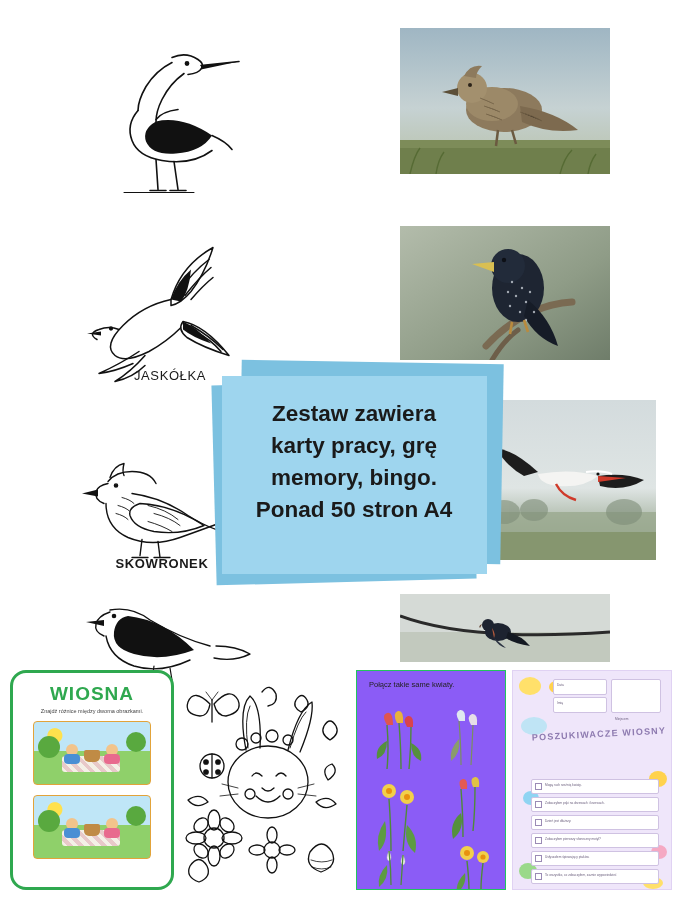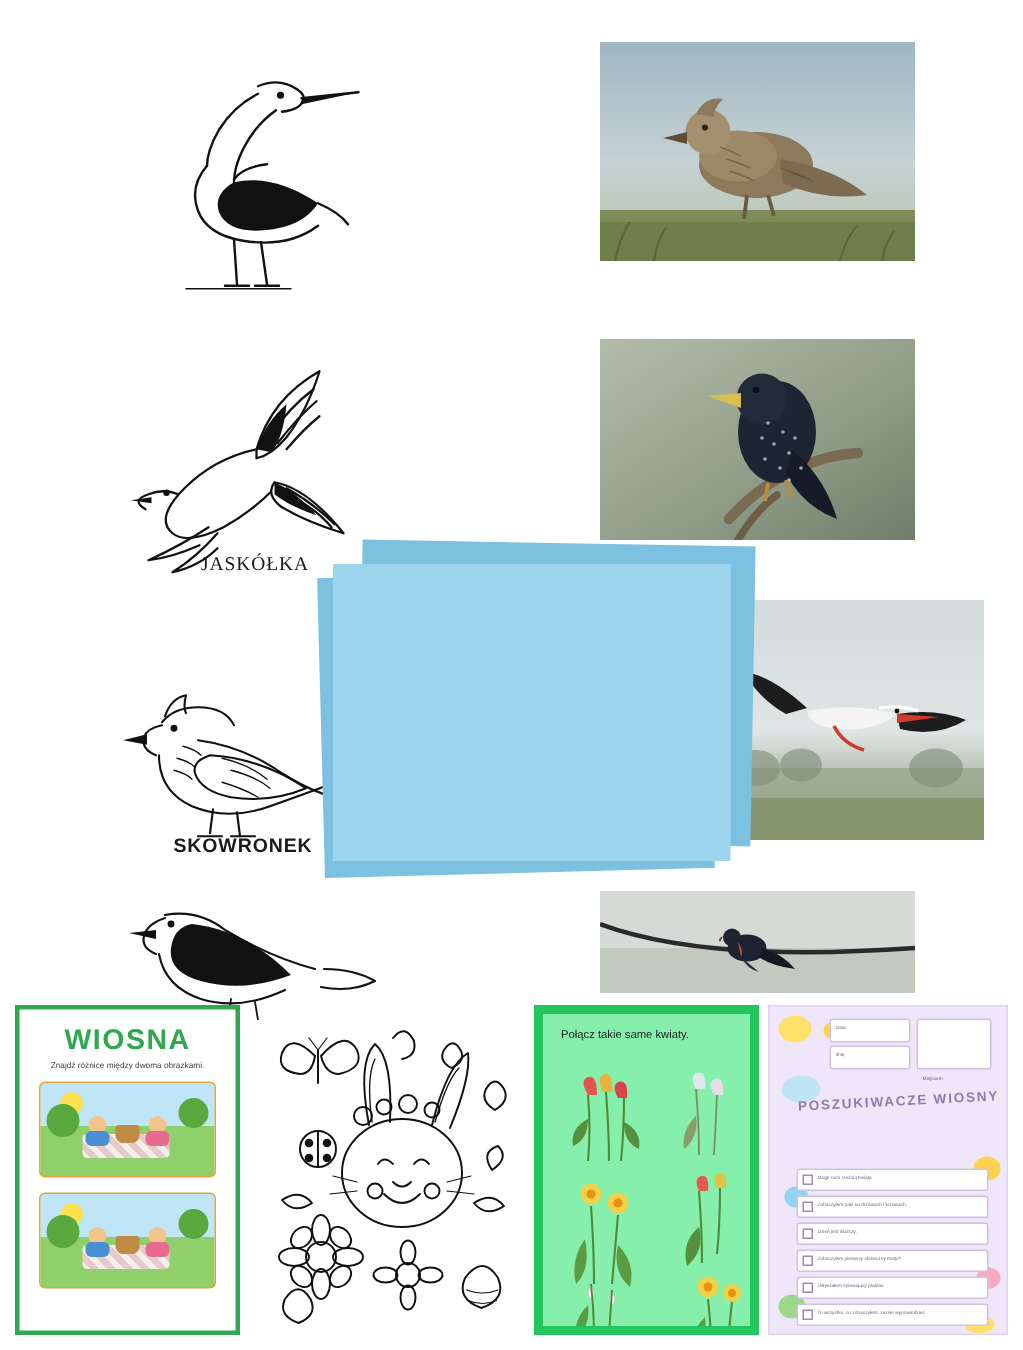--- a/index.html
+++ b/index.html
@@ -150,22 +150,22 @@
     background: #59a93f;
   }
 
   
   .coloring {
     background: #ffffff;
   }
 
   
   .flowers {
-    background: #86efac;
-    border: 6px solid #22c55e;
+    background: #8b5cf6;
+    border: 1px solid #22c55e;
     box-sizing: border-box;
   }
   .flowers-title {
     font-size: 7.5px;
     color: #222;
     margin: 9px 0 0 12px;
   }
 
   
   .purple {
@@ -271,21 +271,21 @@
         <path d="M108 86 q22 4 46 34 q-26 -8 -42 -18 q-10 -8 -4 -16z" fill="#fff"></path>
         <path d="M116 90 q18 10 32 24"></path>
         <path d="M120 96 q16 8 26 20"></path>
 
         <path d="M64 116 q-18 12 -40 22 q16 -2 34 -10"></path>
         <path d="M70 120 q-14 16 -30 26 q18 -4 30 -16"></path>
       </g>
       <path d="M96 64 q6 -18 20 -30 q-2 22 -10 32z" fill="#111" stroke="none"></path>
       <path d="M108 86 q14 6 28 22 q-18 -6 -28 -14z" fill="#111" stroke="none"></path>
     </svg>
-    <div class="bird-label" style="top:140px;font-family:Liberation Serif, serif;">JASKÓŁKA</div>
+    <div class="bird-label" style="top:140px;">JASKÓŁKA</div>
   </div>
 
   <div class="bird-card" style="left:62px;top:432px;width:200px;height:145px;">
     <svg class="bird-art" viewBox="0 0 200 130">
       <g fill="none" stroke="#111" stroke-width="1.4" stroke-linecap="round" stroke-linejoin="round">
 
         <path d="M48 38 q4 -12 14 -14 q-2 8 0 12"></path>
         <path d="M46 42 q8 -10 24 -10 q18 0 24 12"></path>
         <path d="M46 44 q-10 2 -12 8 q-2 8 8 12"></path>
         <circle cx="54" cy="46" r="1.6" fill="#111"></circle>
@@ -457,23 +457,27 @@
         <path d="M24 16 q14 4 22 14 q-16 -2 -24 -8z" fill="#141922"></path>
         <path d="M10 22 q4 8 12 10" fill="#2a3242"></path>
       </g>
     </svg>
   </div>
 
   <div class="banner-wrap" style="left:208px;top:352px;width:300px;height:245px;">
     <div class="banner-sq back1" style="left:6px;top:30px;width:260px;height:200px;transform:rotate(-1.5deg);"></div>
     <div class="banner-sq back2" style="left:32px;top:10px;width:262px;height:200px;transform:rotate(1deg);"></div>
     <div class="banner-sq banner-front" style="left:14px;top:24px;width:265px;height:198px;"></div>
-  </div>
-
-  <div class="thumb wiosna" style="left:10px;top:670px;width:150px;height:220px;">
+    <div class="banner-text" style="left:10px;top:46px;width:272px;">Zestaw  zawiera
+karty pracy, grę
+memory, bingo.
+Ponad 50 stron A4</div>
+  </div>
+
+  <div class="thumb wiosna" style="left:10px;top:670px;width:164px;height:220px;border-radius:16px;">
     <div class="wiosna-title">WIOSNA</div>
     <div class="wiosna-sub">Znajdź różnice między dwoma obrazkami.</div>
 
     <div class="wiosna-pic">
       <div class="w-tree" style="left:4px;top:14px;width:22px;height:22px;"></div>
       <div class="w-tree" style="left:92px;top:10px;width:20px;height:20px;"></div>
       <div class="w-blanket"></div>
       <div class="w-basket"></div>
       <div class="w-kid" style="left:32px;top:22px;width:12px;height:12px;background:#f2c48b;"></div>
       <div class="w-kid" style="left:30px;top:32px;width:16px;height:10px;background:#4a8fd4;border-radius:4px;"></div>

